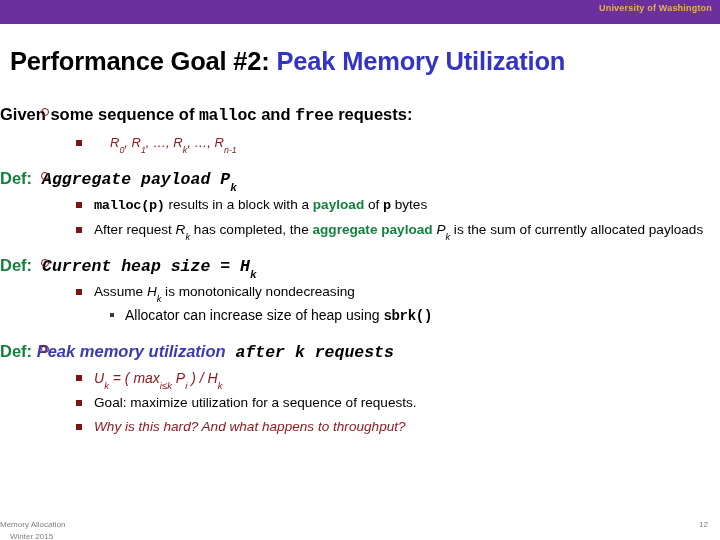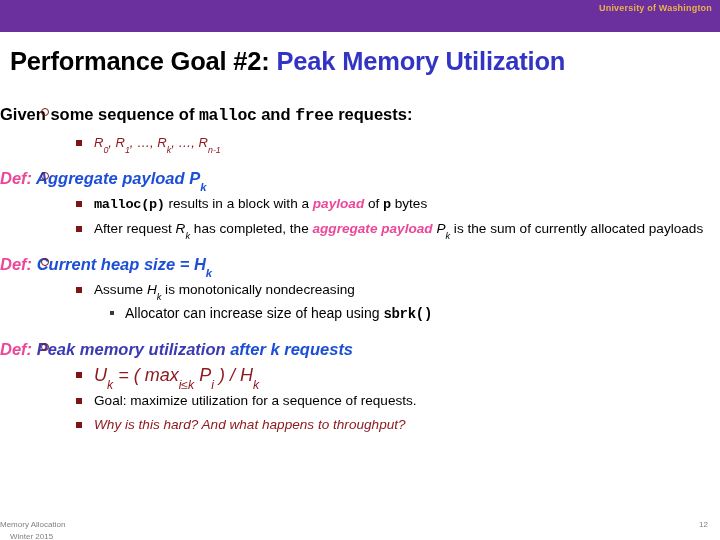--- a/index.html
+++ b/index.html
@@ -13,21 +13,21 @@
     font-family: "Liberation Sans", sans-serif;
     overflow: hidden;
     position: relative;
   }
 
   
   .uw-band {
     position: absolute;
     top: 0; left: 0;
     width: 720px;
-    height: 32px;
+    height: 24px;
     background: #6b2f9e;
     box-sizing: border-box;
   }
   .uw-band-label {
     position: absolute;
     right: 8px;
     top: 2px;
     font-size: 9px;
     font-weight: bold;
     color: #e8b34a;
@@ -109,23 +109,23 @@
     position: absolute;
     left: 110px;
     top: 6px;
     width: 4px;
     height: 4px;
     background: #3a3a3a;
   }
 
   
   .mono     { font-family: "Liberation Mono", monospace; font-weight: bold; letter-spacing: -0.3px; }
-  .redbi    { color: #ec4899; font-weight: bold; font-style: italic; }
+  .redbi    { color: #15803d; font-weight: bold; }
   .blueit   { color: #3a3ab4; font-weight: bold; font-style: italic; }
-  .blkbi    { color: #1d4ed8; font-weight: bold; font-style: italic; }
+  .blkbi    { color: #000000; font-weight: bold; font-style: italic; font-family: Liberation Mono, monospace; }
   .it       { font-style: italic; }
   .redit    { color: #8e1b20; font-style: italic; }
   sub { font-size: .68em; line-height: 0; position: relative; bottom: -.28em; }
 
   
   .g-a { margin-top: 0px; }
   .g-b { margin-top: 8px; }
   .g-c { margin-top: 16px; }
   .g-d { margin-top: 6px; }
 
@@ -157,21 +157,21 @@
 
 <div class="body-area">
 
   <div class="blk">
     <div class="l1 g-a">
       <span class="mk"></span>
       <span>Given some sequence of </span><span class="mono">malloc</span><span> and </span><span class="mono">free</span><span> requests:</span>
     </div>
     <div class="l2 g-b">
       <span class="mk"></span>
-      <span class="redit" style="font-size:13px;">
+      <span class="redit" style="font-size:13px;margin-left:16px;">
         <i>R</i><sub>0</sub>, <i>R</i><sub>1</sub>, …, <i>R</i><sub>k</sub>, …, <i>R</i><sub>n-1</sub>
       </span>
     </div>
   </div>
 
   <div class="blk">
     <div class="l1 g-c">
       <span class="mk"></span>
       <span class="redbi">Def:</span><span class="blkbi"><span> Aggregate payload P</span><sub>k</sub></span>
     </div>
@@ -206,21 +206,21 @@
   </div>
 
   <div class="blk">
     <div class="l1 g-c">
       <span class="mk"></span>
       <span class="redbi">Def:</span><span class="blueit"> Peak memory utilization</span><span class="blkbi"> after k requests</span>
     </div>
 
     <div class="l2 g-d">
       <span class="mk"></span>
-      <span class="redit" style="font-size:18px;"><span>U</span><sub>k</sub><span> = ( max</span><sub>i≤k</sub><span> P</span><sub>i</sub><span> )  /  H</span><sub>k</sub></span>
+      <span class="redit" style="font-size:14px;"><span>U</span><sub>k</sub><span> = ( max</span><sub>i≤k</sub><span> P</span><sub>i</sub><span> )  /  H</span><sub>k</sub></span>
     </div>
 
     <div class="l2 g-d">
       <span class="mk"></span>
       <span>Goal: maximize utilization for a sequence of requests.</span>
     </div>
 
     <div class="l2 g-d">
       <span class="mk"></span>
       <span class="redit">Why is this hard? And what happens to throughput?</span>

